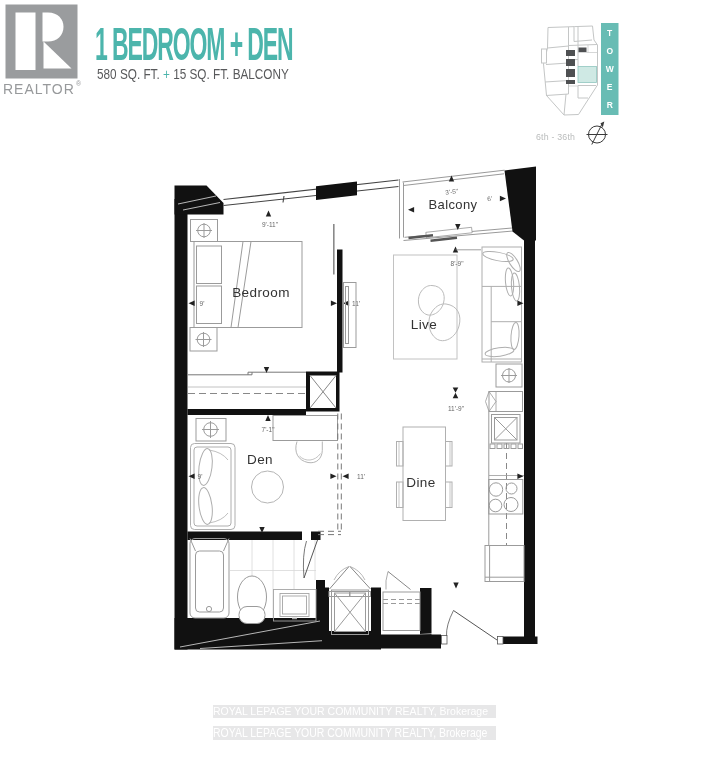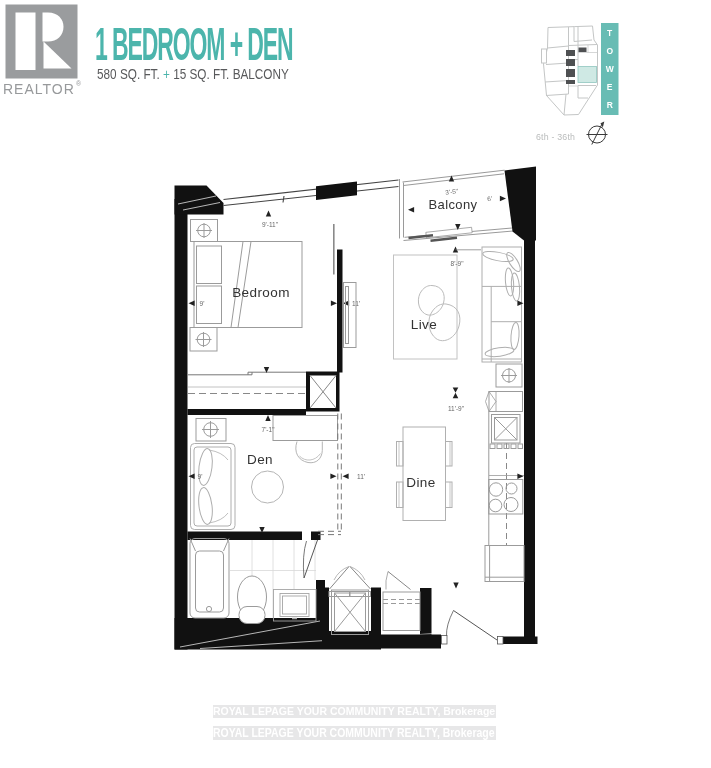--- a/index.html
+++ b/index.html
@@ -1,18 +1,18 @@
 <!DOCTYPE html>
 <html><head>
 <meta charset="utf-8">
 <style>
 html,body{margin:0;padding:0;background:#fff;width:711px;height:768px;overflow:hidden}
 body{font-family:"Liberation Sans",sans-serif;position:relative}
 .abs{position:absolute}
-.wm{position:absolute;background:#e7e7e8;color:#fff;font-weight:bold;white-space:nowrap;overflow:hidden}
+.wm{position:absolute;background:#e7e7e8;color:#fff;font-weight:normal;white-space:nowrap;overflow:hidden}
 </style>
 </head>
 <body>
 
 <svg class="abs" style="left:0;top:0" width="90" height="100" viewBox="0 0 90 100">
   <rect x="5.5" y="4.5" width="72" height="74" fill="#9a9c9e"></rect>
   <rect x="15.5" y="12.5" width="20" height="57.5" fill="#fff"></rect>
   <path d="M42.5,12.5 L48,12.5 C58,12.5 63.5,19 63.5,27 C63.5,35.5 57,41.5 48,41.5 L42.5,41.5 Z" fill="#fff"></path>
   <path d="M43.5,41.5 L71.5,68.5 L43.5,68.5 Z" fill="#fff"></path>
   <text x="3" y="93.5" font-size="14" letter-spacing="1" fill="#97999b">REALTOR</text>

